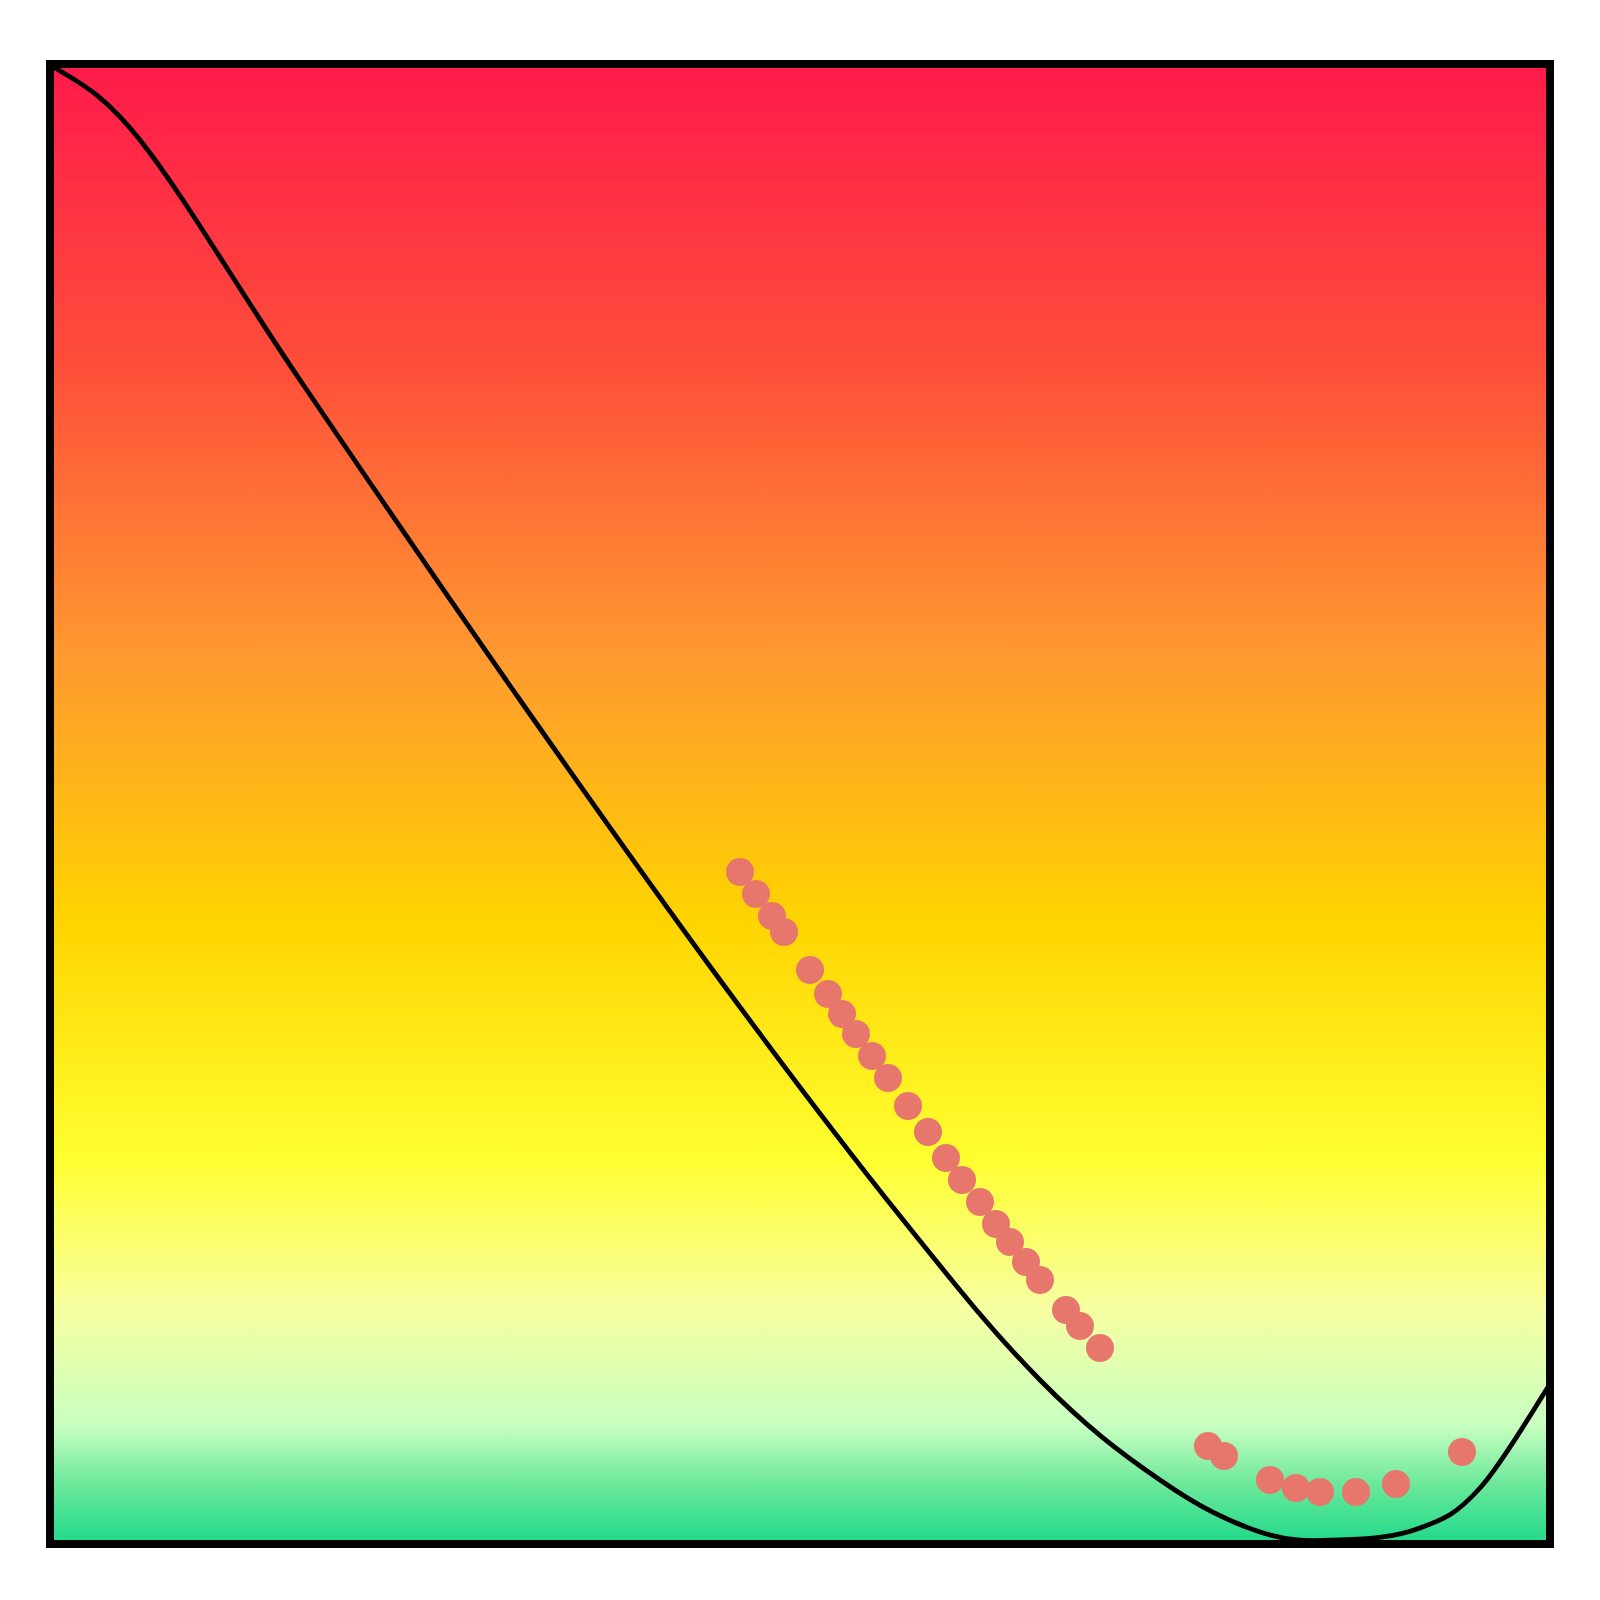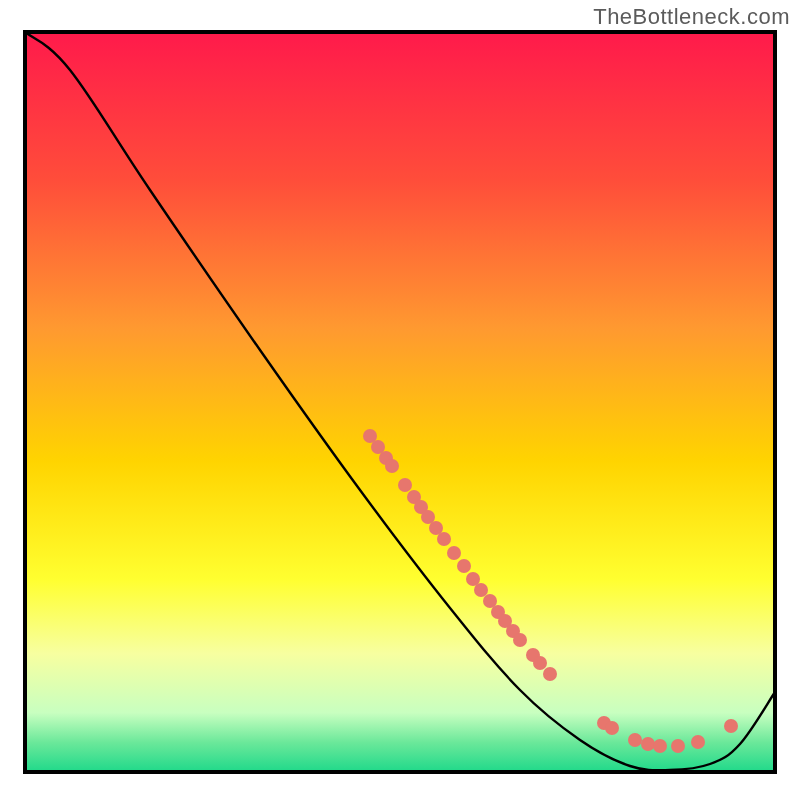--- a/index.html
+++ b/index.html
@@ -28,21 +28,20 @@
   svg.plot {
     position: absolute;
     left: 0;
     top: 0;
   }
 </style>
 </head>
 <body>
 
 <div class="stage">
-  <div class="watermark">TheBottleneck.com</div>
 
   <svg class="plot" width="800" height="800" viewBox="0 0 800 800">
     <defs>
       <linearGradient id="bg-grad" x1="0" y1="0" x2="0" y2="1">
           <stop offset="0%" stop-color="#ff1a4b"></stop>
           <stop offset="20%" stop-color="#ff4d3a"></stop>
           <stop offset="40%" stop-color="#ff9930"></stop>
           <stop offset="57.99999999999999%" stop-color="#ffd400"></stop>
           <stop offset="74%" stop-color="#ffff30"></stop>
           <stop offset="84%" stop-color="#f7ffa0"></stop>

